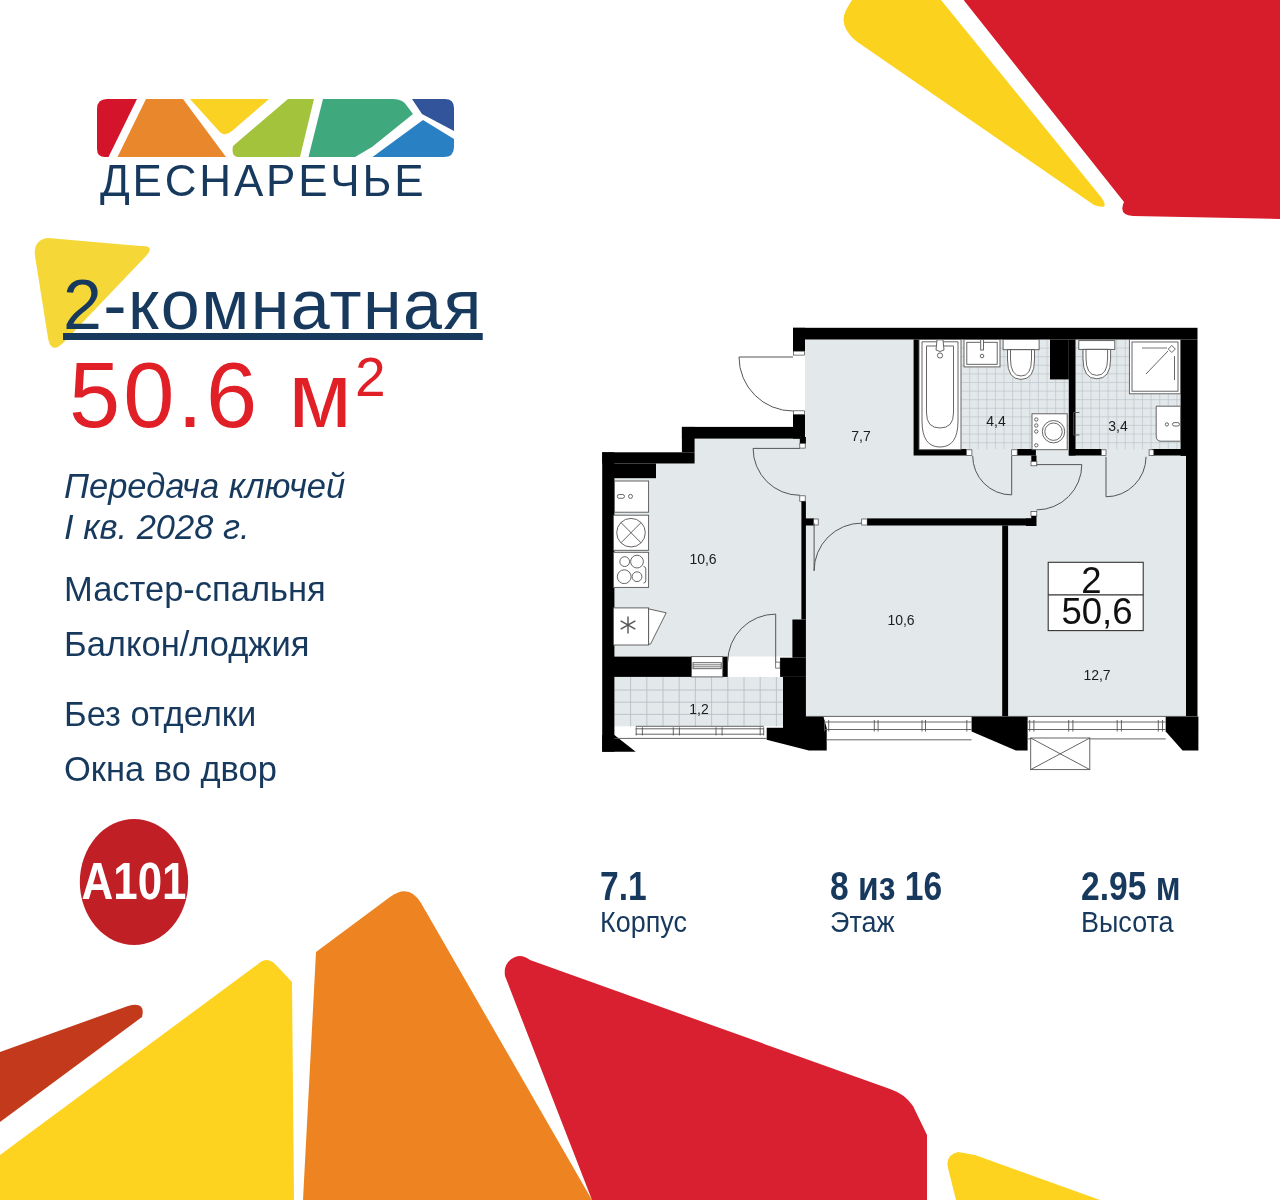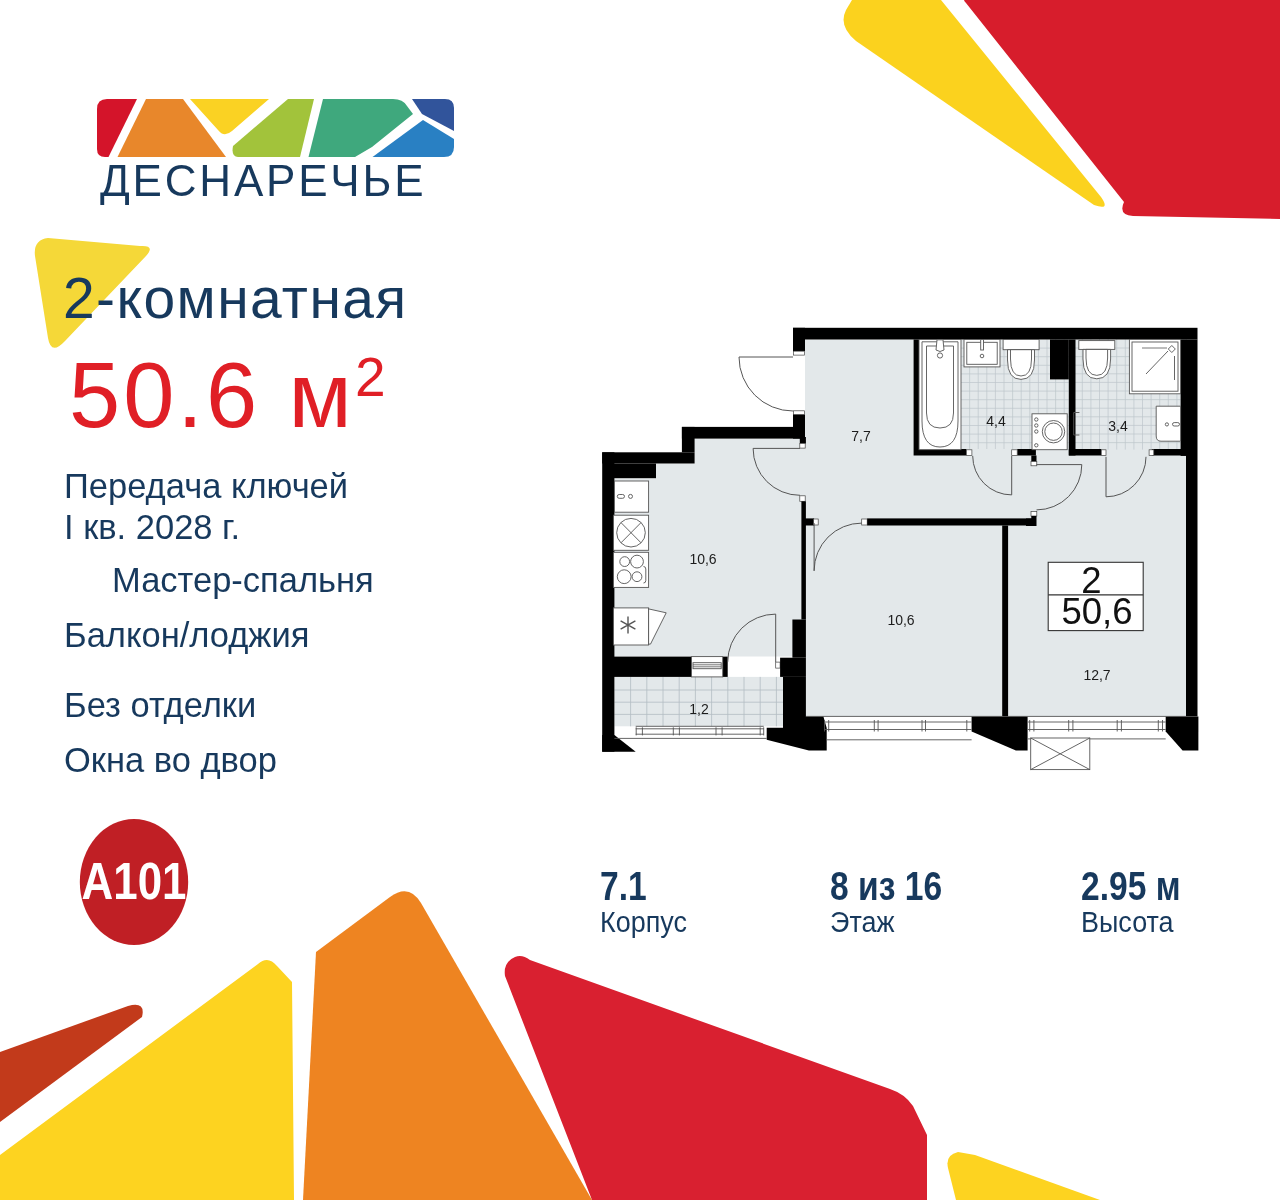--- a/index.html
+++ b/index.html
@@ -43,29 +43,29 @@
 
   <path d="M226,0 L296,0 Q306,0 310,7 L316,15 L275,48 L258,58 L211.5,58 Z" fill="#3fa87d"></path>
 
   <path d="M315,0 L348,0 Q357,0 357,9 L357,32 L325,15 Z" fill="#31549b"></path>
 
   <path d="M326,21 L357,40 L357,48 Q357,58 347,58 L275.5,58 Z" fill="#2980c3"></path>
 </svg>
 
 <div class="abs navy" style="left:100px;top:156px;width:380px;font-size:44px;font-weight:normal;letter-spacing:2.8px;">ДЕСНАРЕЧЬЕ</div>
 
-<div class="abs navy" style="left:63px;top:265px;font-size:57px;font-weight:400;letter-spacing:1.4px;">2-комнатная</div>
+<div class="abs navy" style="left:63px;top:265px;font-size:70px;font-weight:400;letter-spacing:1.4px;text-decoration:underline;">2-комнатная</div>
 
 <div class="abs" style="left:69px;top:343px;font-size:92px;font-weight:normal;color:#e01f26;letter-spacing:3px;">50.6&nbsp;м<span style="font-size:55px;vertical-align:31px;letter-spacing:0;">2</span></div>
 
 <div class="abs navy" style="left:64px;top:466px;font-size:34.5px;line-height:41px;">
 
-  <div style="margin-bottom:12px;">Передача ключей<br>I кв. 2028 г.</div>
-
-  <div style="margin-bottom:14px;margin-left:48px;">Мастер-спальня</div>
+  <div style="margin-bottom:21px;font-style:italic;">Передача ключей<br>I кв. 2028 г.</div>
+
+  <div style="margin-bottom:14px;">Мастер-спальня</div>
 
   <div style="margin-bottom:24px;">Балкон/лоджия</div>
 
   <div style="margin-bottom:14px;margin-top:29px;">Без отделки</div>
 
   <div>Окна во двор</div>
 </div>
 
 <div class="abs" style="left:71px;top:819px;width:126px;height:126px;border-radius:50%;background:#c01f25;color:#fff;font-weight:bold;font-size:51px;text-align:center;line-height:126px;letter-spacing:0px;transform:scaleX(0.86);transform-origin:50% 50%;">A101</div>
 

